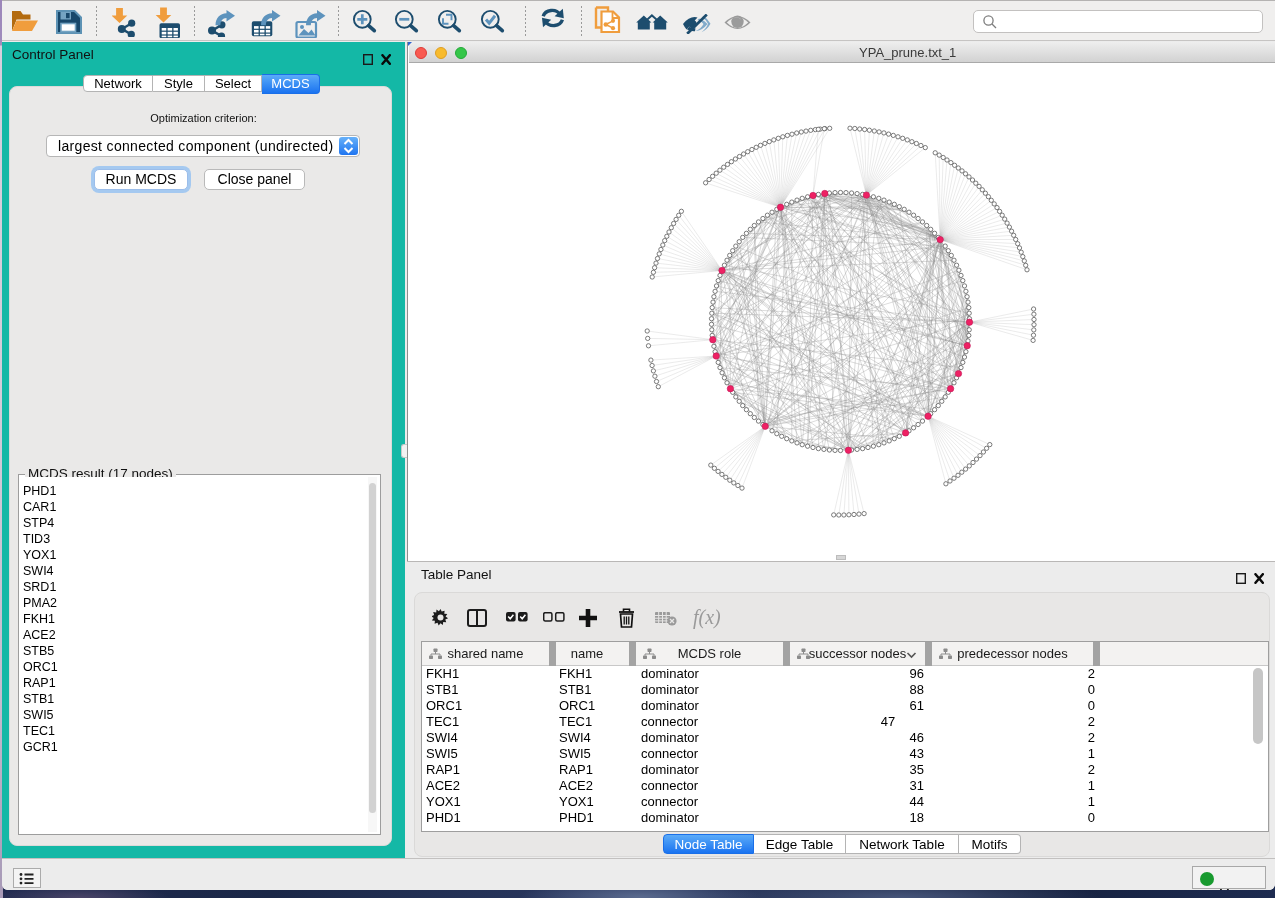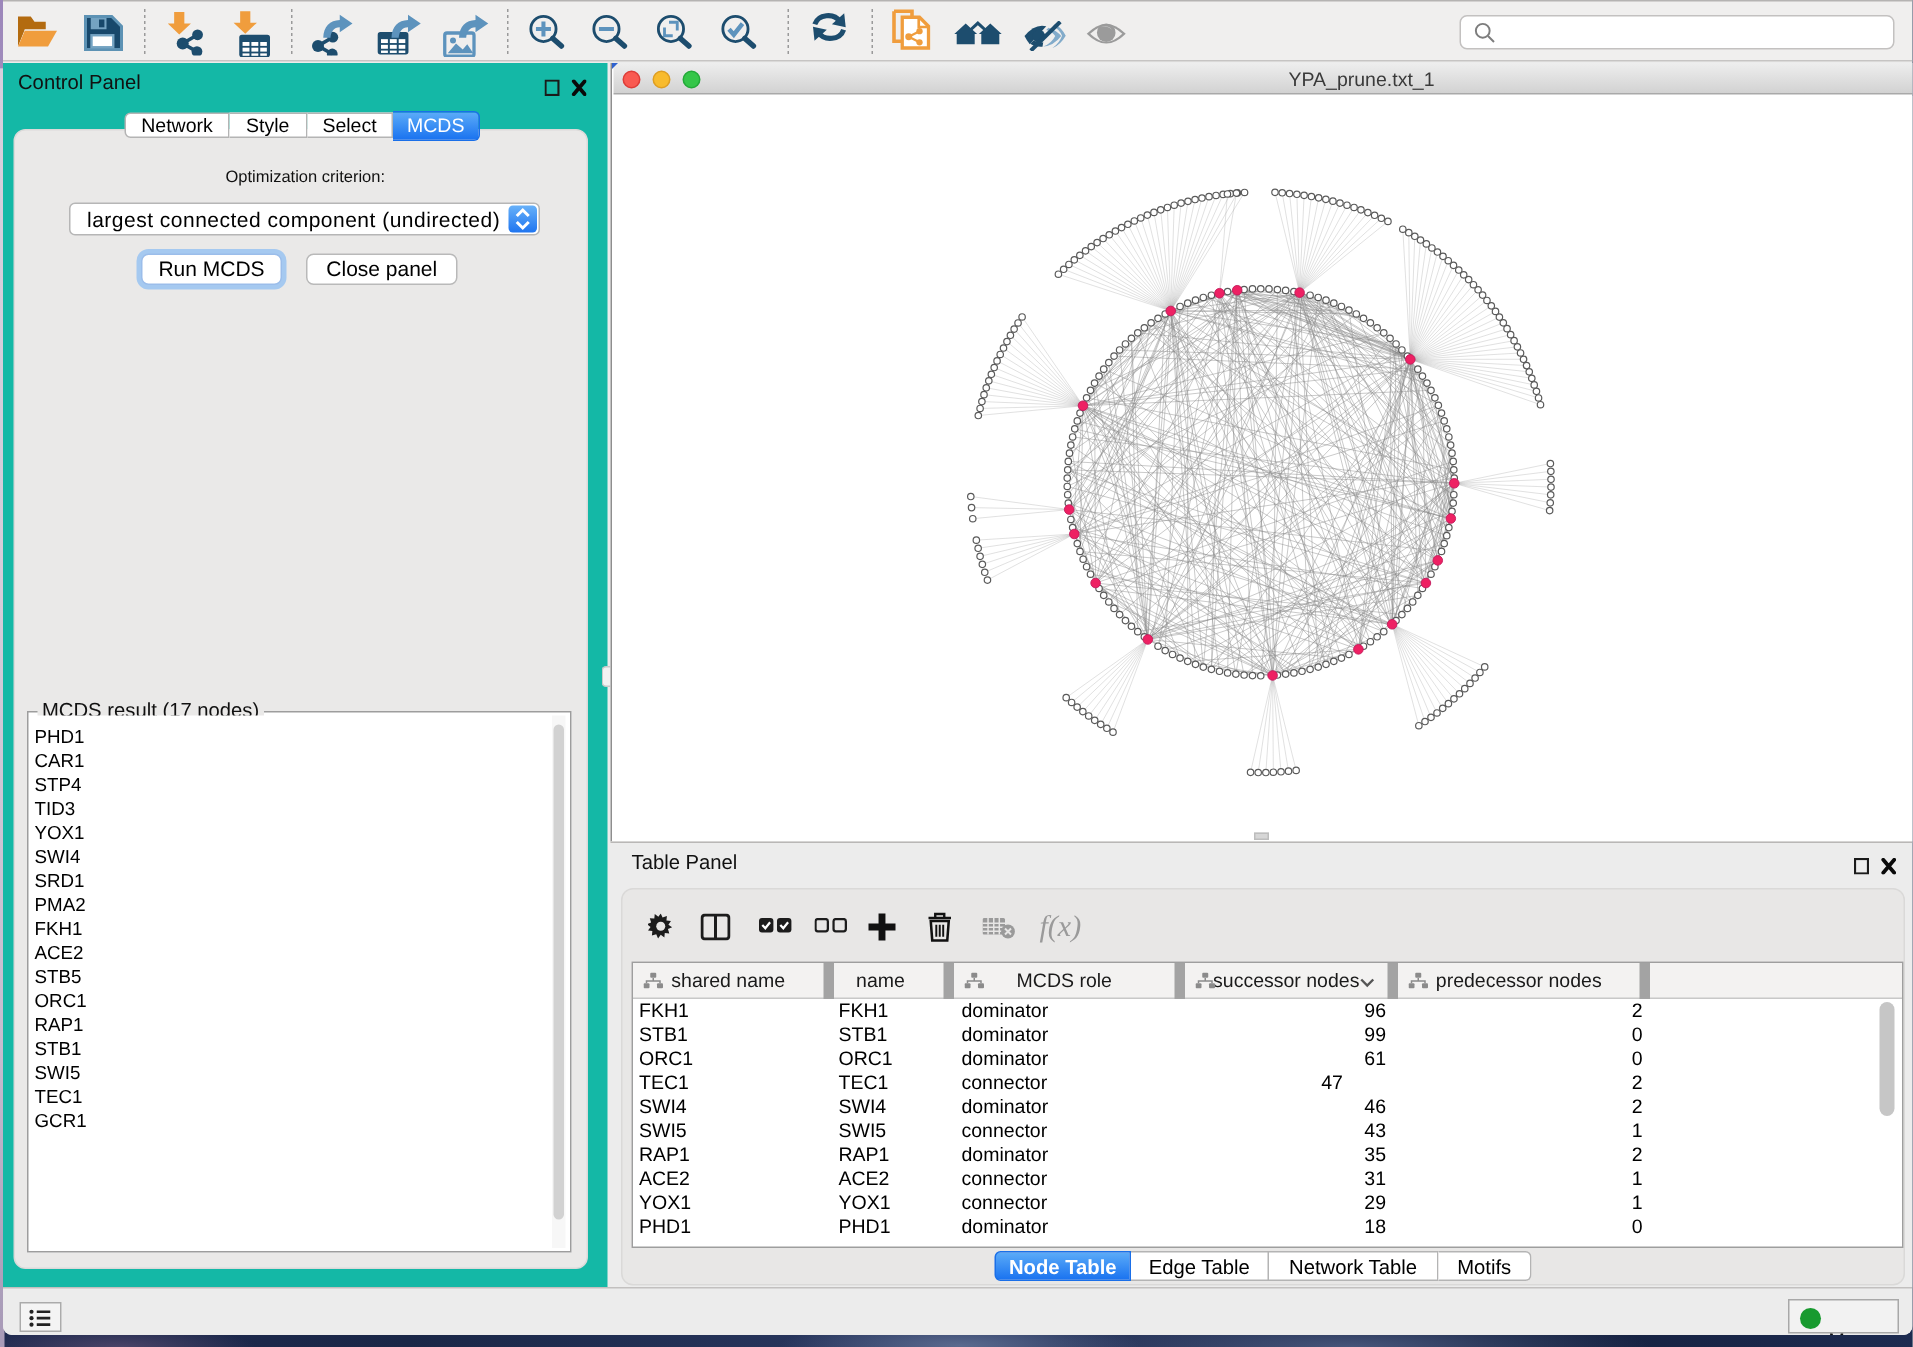--- a/index.html
+++ b/index.html
@@ -75,21 +75,21 @@
 .thcell { position:absolute; top:0; height:24px; line-height:24px; border-right:7px solid #a3a3a3; text-align:center; }
 .trow { position:absolute; left:0; width:830px; height:16px; font-size:13px; color:#000; }
 .tc { position:absolute; top:0; height:16px; line-height:16px; }
 #tscroll { position:absolute; right:4px; top:26px; width:11px; height:162px; }
 #tthumb { position:absolute; left:0px; top:0px; width:10px; height:76px; background:#c6c6c6; border-radius:5px; }
 #ttabs { position:absolute; left:256px; top:272px; height:20px; display:flex; }
 .ttab { height:20px; line-height:19px; font-size:13.5px; background:#fff; color:#000;
   border:1px solid #b4b4b4; border-left:none; text-align:center; box-sizing:border-box; }
 .ttab.first { border-left:1px solid #b4b4b4; border-radius:4px 0 0 4px; }
 .ttab.last { border-radius:0 4px 4px 0; }
-.ttab.sel { background:linear-gradient(#5babf8,#1a73f0); color:#fff; border-color:#1a6fe8;font-weight:bold; }
+.ttab.sel { background:linear-gradient(#5babf8,#1a73f0); color:#fff; border-color:#1a6fe8; }
 
 #statusbar { position:absolute; left:0; top:858px; width:1273px; height:32px; background:#ececec;
   border-top:1px solid #c2c0bf; }
 #listbtn { position:absolute; left:11px; top:9px; width:28px; height:20px; background:#f4f4f4;
   border:1px solid #ababab; }
 #membtn { position:absolute; right:9px; top:7px; width:74px; height:23px; background:#f2f2f2;
   border:1px solid #a8a8a8; font-size:13px; color:#111; }
 #membtn .dot { position:absolute; left:7px; top:5px; width:14px; height:14px; border-radius:50%; background:#189a2f; }
 #membtn .txt { position:absolute; left:26px; top:19px;text-align:center; }
 </style>
@@ -671,21 +671,21 @@
           <span class="tc" style="left:4px">FKH1</span>
           <span class="tc" style="left:137px">FKH1</span>
           <span class="tc" style="left:219px">dominator</span>
           <span class="tc" style="left:430px;width:72px;text-align:right">96</span>
           <span class="tc" style="left:600px;width:73px;text-align:right">2</span>
         </div>
         <div class="trow" style="top:40px">
           <span class="tc" style="left:4px">STB1</span>
           <span class="tc" style="left:137px">STB1</span>
           <span class="tc" style="left:219px">dominator</span>
-          <span class="tc" style="left:430px;width:72px;text-align:right">99</span>
+          <span class="tc" style="left:430px;width:72px;text-align:right">88</span>
           <span class="tc" style="left:600px;width:73px;text-align:right">0</span>
         </div>
         <div class="trow" style="top:56px">
           <span class="tc" style="left:4px">ORC1</span>
           <span class="tc" style="left:137px">ORC1</span>
           <span class="tc" style="left:219px">dominator</span>
           <span class="tc" style="left:430px;width:72px;text-align:right">61</span>
           <span class="tc" style="left:600px;width:73px;text-align:right">0</span>
         </div>
         <div class="trow" style="top:72px">
@@ -720,21 +720,21 @@
           <span class="tc" style="left:4px">ACE2</span>
           <span class="tc" style="left:137px">ACE2</span>
           <span class="tc" style="left:219px">connector</span>
           <span class="tc" style="left:430px;width:72px;text-align:right">31</span>
           <span class="tc" style="left:600px;width:73px;text-align:right">1</span>
         </div>
         <div class="trow" style="top:152px">
           <span class="tc" style="left:4px">YOX1</span>
           <span class="tc" style="left:137px">YOX1</span>
           <span class="tc" style="left:219px">connector</span>
-          <span class="tc" style="left:430px;width:72px;text-align:right">29</span>
+          <span class="tc" style="left:430px;width:72px;text-align:right">44</span>
           <span class="tc" style="left:600px;width:73px;text-align:right">1</span>
         </div>
         <div class="trow" style="top:168px">
           <span class="tc" style="left:4px">PHD1</span>
           <span class="tc" style="left:137px">PHD1</span>
           <span class="tc" style="left:219px">dominator</span>
           <span class="tc" style="left:430px;width:72px;text-align:right">18</span>
           <span class="tc" style="left:600px;width:73px;text-align:right">0</span>
         </div>
       <div id="tscroll">

